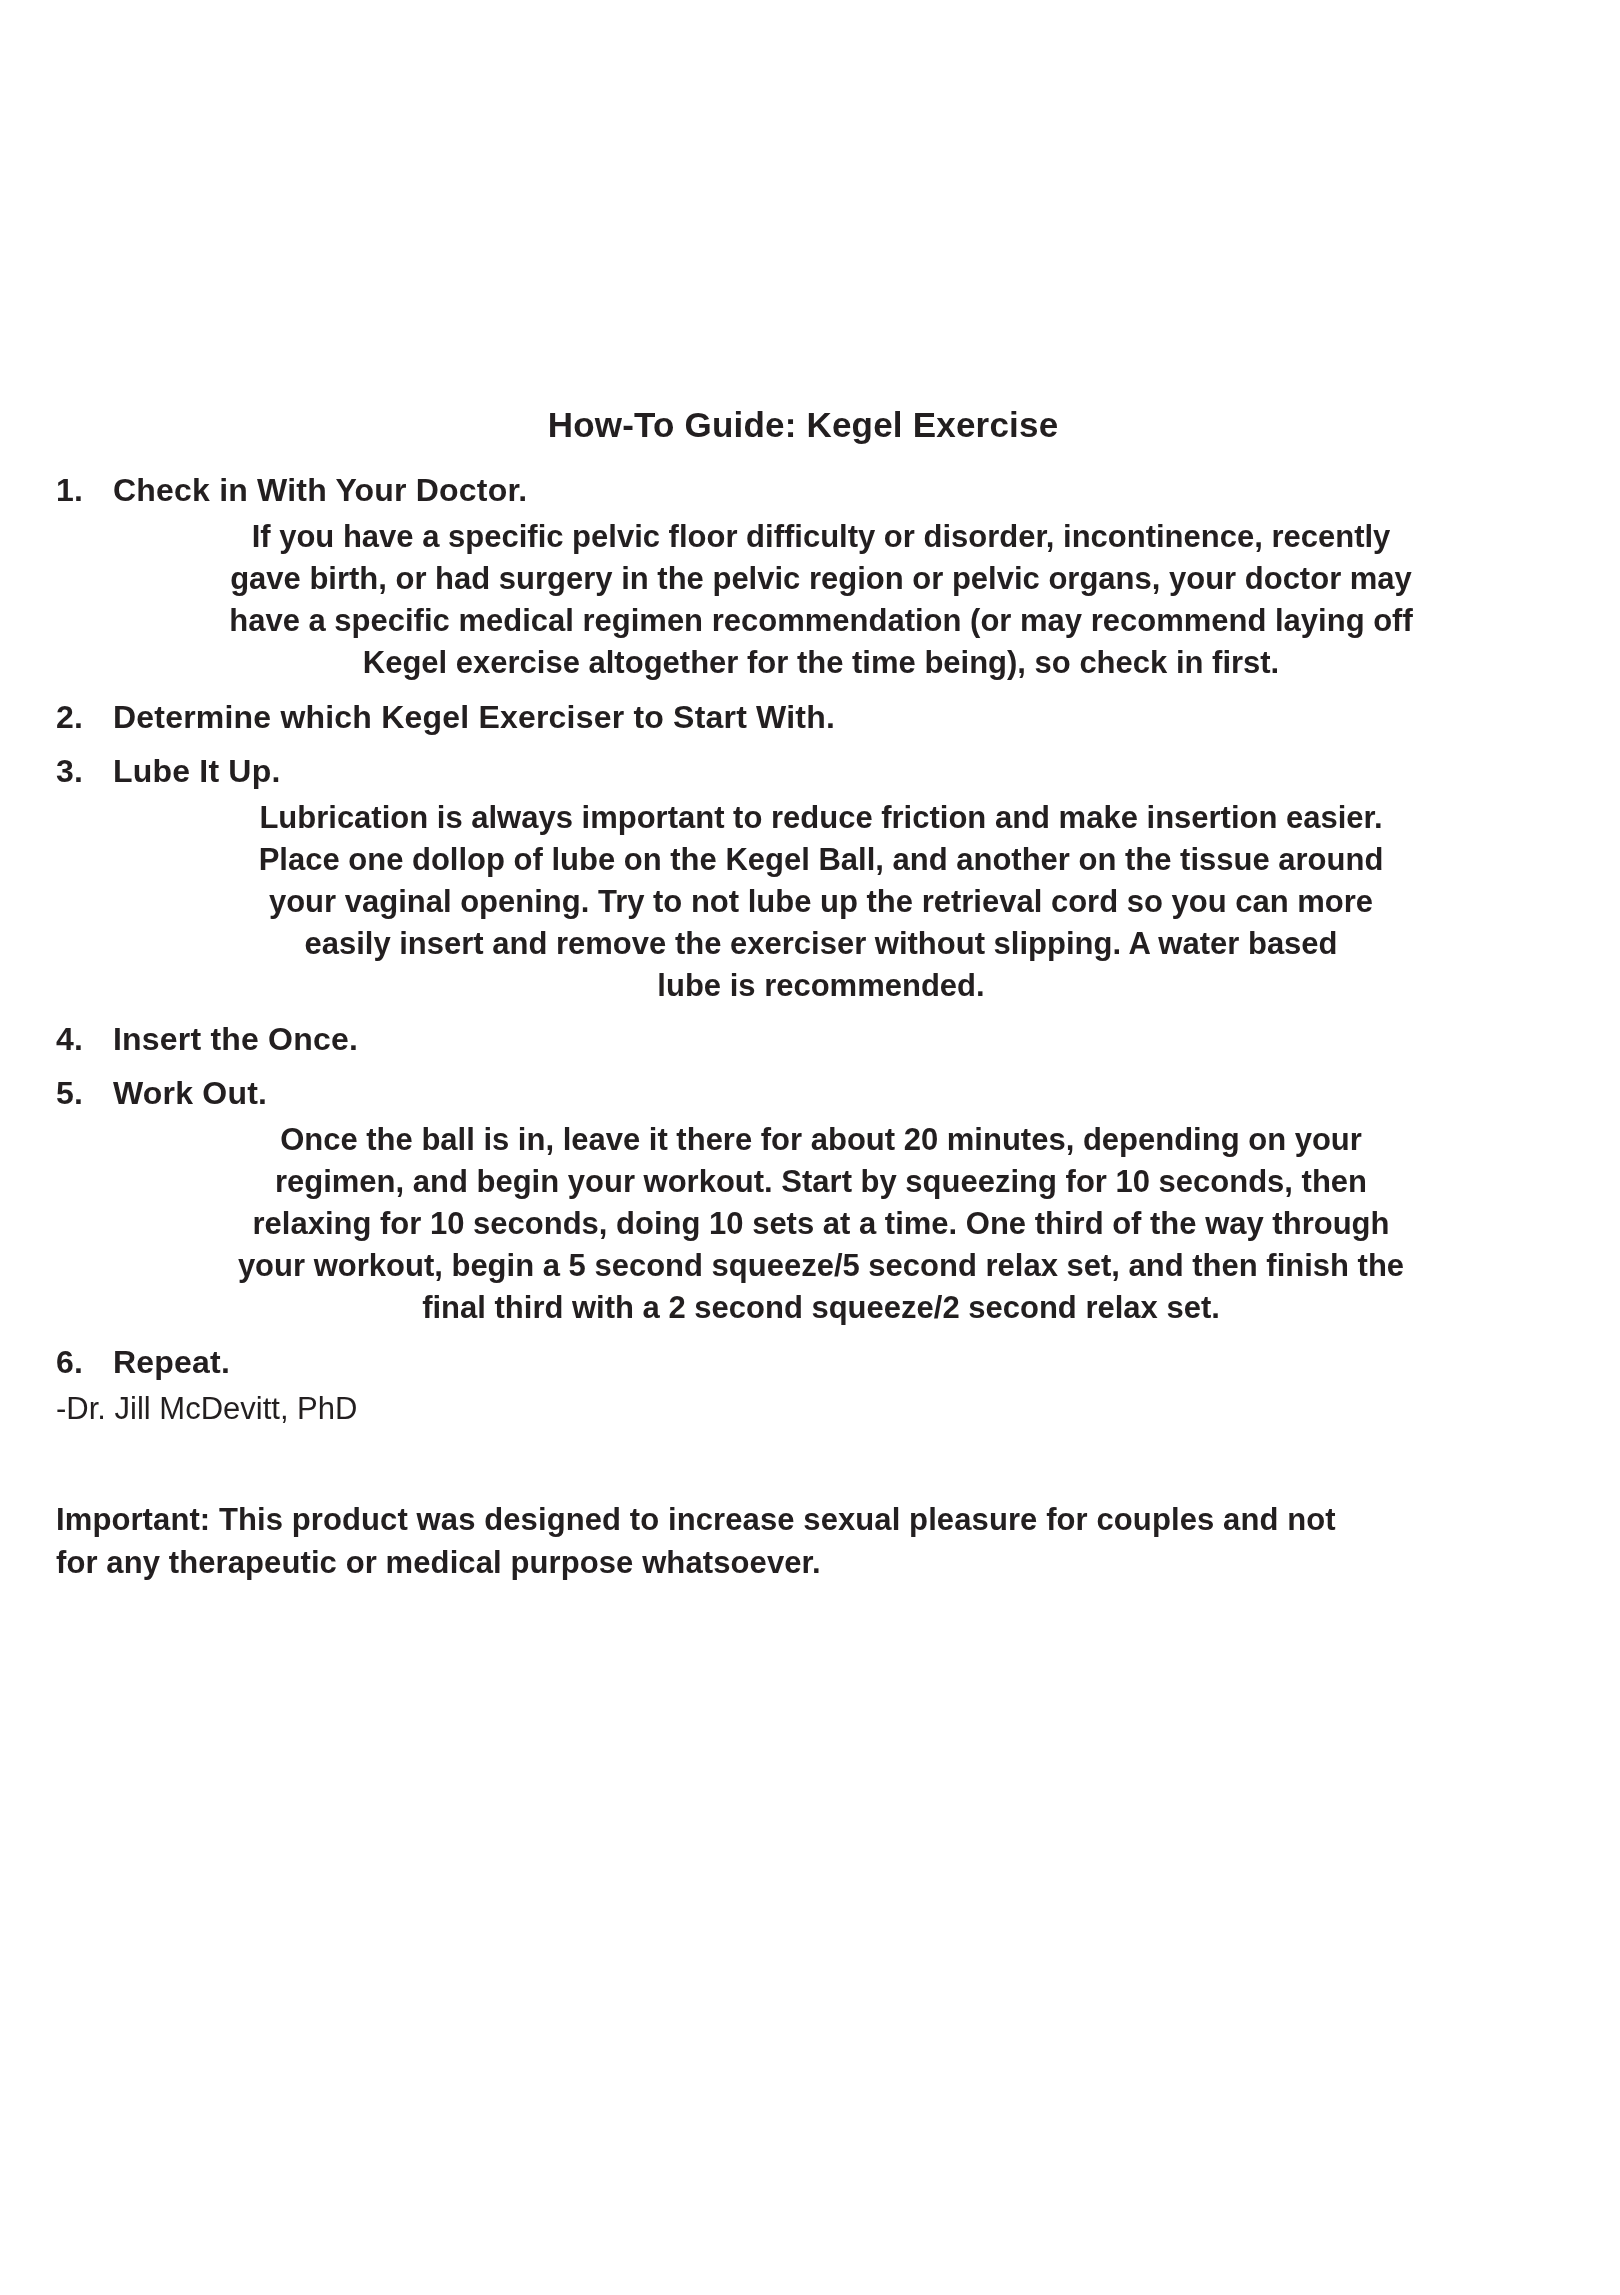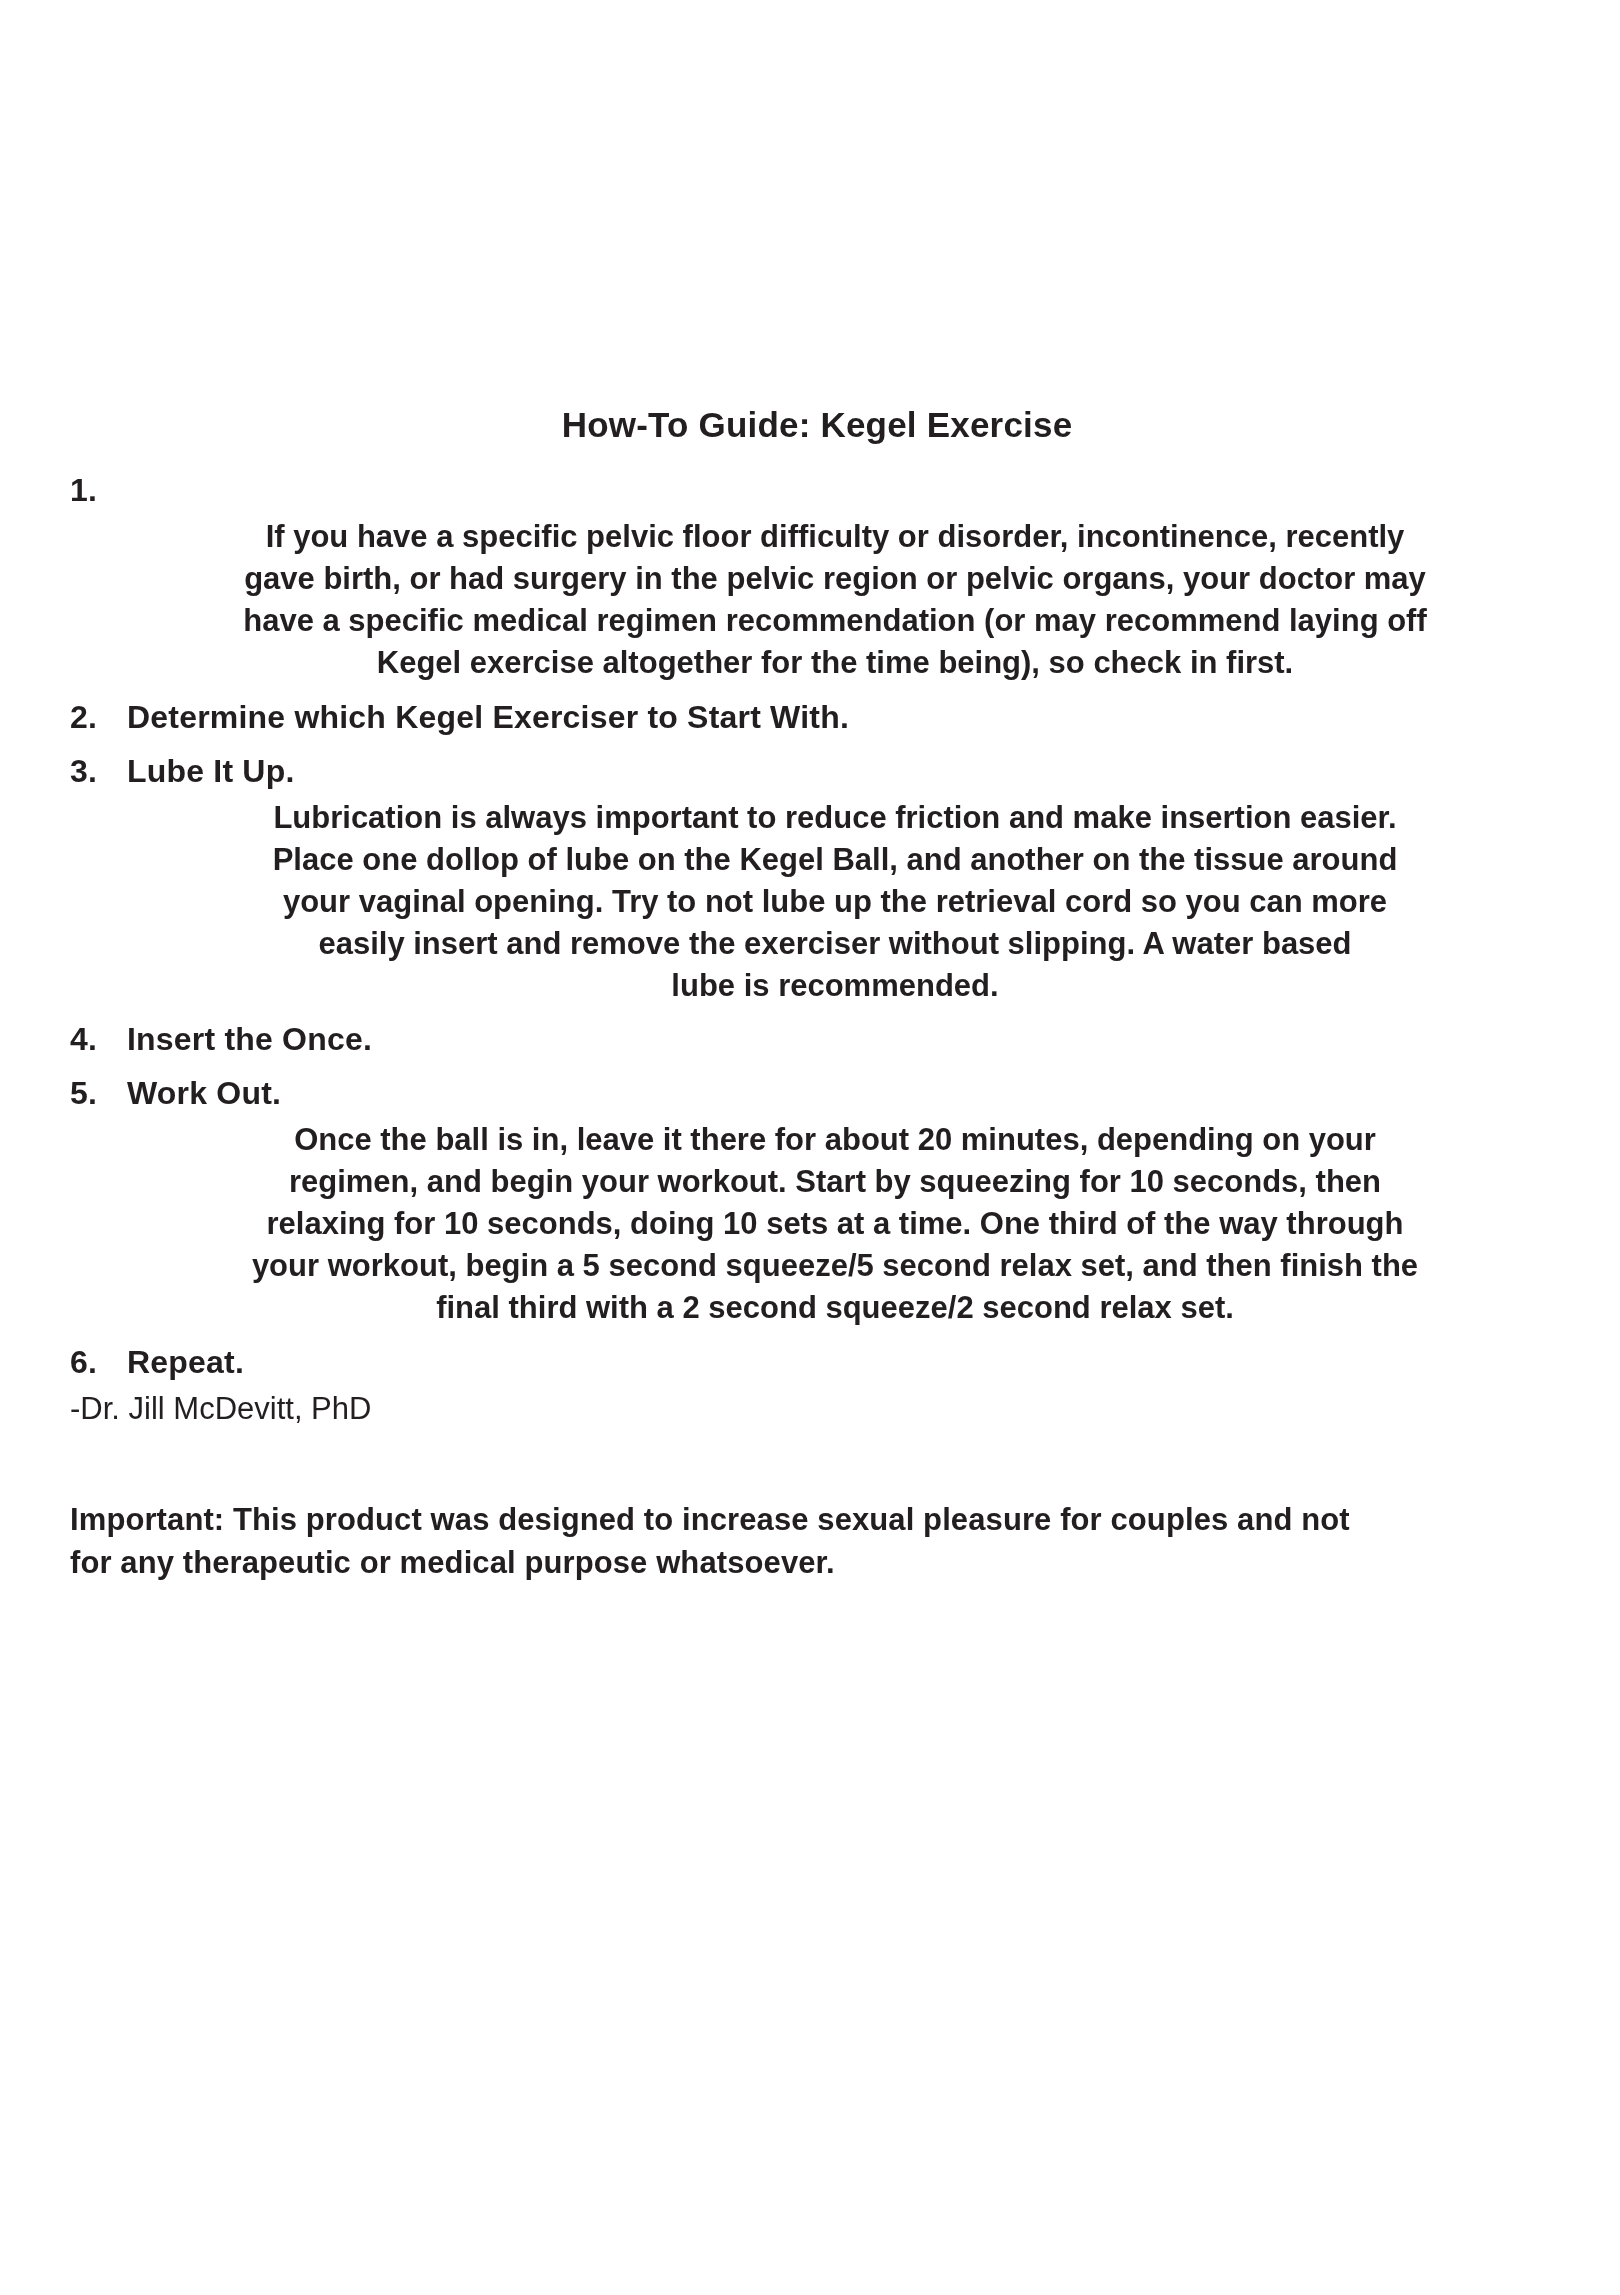--- a/index.html
+++ b/index.html
@@ -11,21 +11,21 @@
     position: relative;
     width: 1620px;
     height: 2295px;
     background: #ffffff;
     overflow: hidden;
     font-family: "Liberation Sans", "DejaVu Sans", sans-serif;
     color: #231f20;
   }
   .doc {
     position: absolute;
-    left: 70px;
+    left: 56px;
     top: 403px;
     width: 1473px;
   }
   .title {
     margin: 0 0 22px 59px;
     width: 1376px;
     text-align: center;
     font-size: 35px;
     line-height: 44px;
     font-weight: 700;
@@ -83,20 +83,21 @@
 <body>
 
 <div class="page">
   <div class="doc">
     <h1 class="title">How-To Guide: Kegel Exercise</h1>
 
     <ol class="steps" id="steps">
   <li class="step">
     <div class="step-head">
       <span class="step-num">1.</span>
+      <span class="step-title">Check in With Your Doctor.</span>
     </div>
     <div class="step-body">If you have a specific pelvic floor difficulty or disorder, incontinence, recently
 gave birth, or had surgery in the pelvic region or pelvic organs, your doctor may
 have a specific medical regimen recommendation (or may recommend laying off
 Kegel exercise altogether for the time being), so check in first.</div>
   </li>
 
   <li class="step">
     <div class="step-head">
       <span class="step-num">2.</span>

